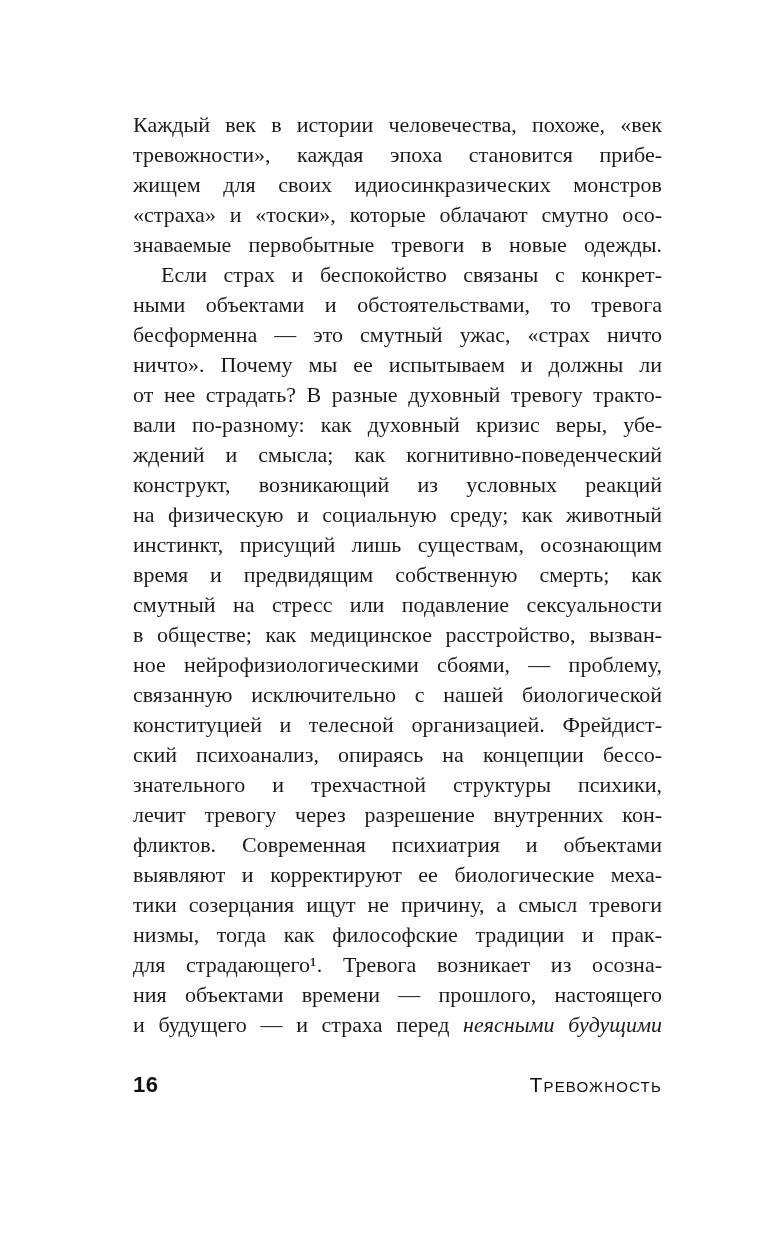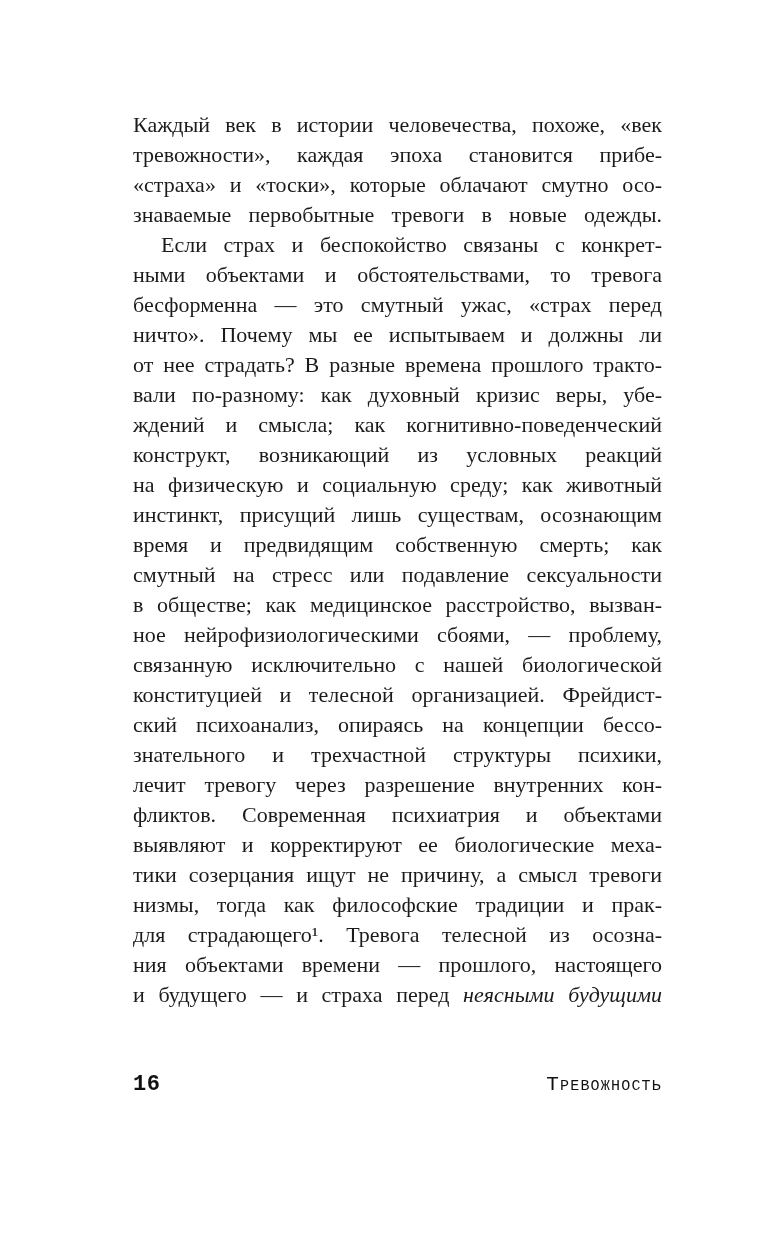--- a/index.html
+++ b/index.html
@@ -36,21 +36,21 @@
   .line.indent { padding-left: 28px; }
   .line em { font-style: italic; }
   .footer {
     position: absolute;
     left: 133px;
     top: 1072px;
     width: 529px;
     display: flex;
     justify-content: space-between;
     align-items: baseline;
-    font-family: Liberation Mono, monospace;
+    font-family: Liberation Sans, sans-serif;
     color: #111111;
   }
   .page-number {
     font-size: 22px;
     font-weight: 700;
     letter-spacing: 0.5px;
   }
   .running-title {
     font-size: 21px;
     font-weight: 400;
@@ -59,48 +59,49 @@
   }
 </style>
 </head>
 <body>
 
 <div class="page">
   <div class="body-text">
       <div class="paragraph">
         <div class="line"><span>Каждый век в истории человечества, похоже, «век</span></div>
         <div class="line"><span>тревожности», каждая эпоха становится прибе-</span></div>
+        <div class="line"><span>жищем для своих идиосинкразических монстров</span></div>
         <div class="line"><span>«страха» и «тоски», которые облачают смутно осо-</span></div>
         <div class="line"><span>знаваемые первобытные тревоги в новые одежды.</span></div>
       </div>
       <div class="paragraph">
         <div class="line indent"><span>Если страх и беспокойство связаны с конкрет-</span></div>
         <div class="line"><span>ными объектами и обстоятельствами, то тревога</span></div>
-        <div class="line"><span>бесформенна — это смутный ужас, «страх перед</span></div>
+        <div class="line"><span>бесформенна — это смутный ужас, «страх ничто</span></div>
         <div class="line"><span>ничто». Почему мы ее испытываем и должны ли</span></div>
-        <div class="line"><span>от нее страдать? В разные времена прошлого тракто-</span></div>
+        <div class="line"><span>от нее страдать? В разные духовный тревогу тракто-</span></div>
         <div class="line"><span>вали по-разному: как духовный кризис веры, убе-</span></div>
         <div class="line"><span>ждений и смысла; как когнитивно-поведенческий</span></div>
         <div class="line"><span>конструкт, возникающий из условных реакций</span></div>
         <div class="line"><span>на физическую и социальную среду; как животный</span></div>
         <div class="line"><span>инстинкт, присущий лишь существам, осознающим</span></div>
         <div class="line"><span>время и предвидящим собственную смерть; как</span></div>
         <div class="line"><span>смутный на стресс или подавление сексуальности</span></div>
         <div class="line"><span>в обществе; как медицинское расстройство, вызван-</span></div>
         <div class="line"><span>ное нейрофизиологическими сбоями, — проблему,</span></div>
         <div class="line"><span>связанную исключительно с нашей биологической</span></div>
         <div class="line"><span>конституцией и телесной организацией. Фрейдист-</span></div>
         <div class="line"><span>ский психоанализ, опираясь на концепции бессо-</span></div>
         <div class="line"><span>знательного и трехчастной структуры психики,</span></div>
         <div class="line"><span>лечит тревогу через разрешение внутренних кон-</span></div>
         <div class="line"><span>фликтов. Современная психиатрия и объектами</span></div>
         <div class="line"><span>выявляют и корректируют ее биологические меха-</span></div>
         <div class="line"><span>тики созерцания ищут не причину, а смысл тревоги</span></div>
         <div class="line"><span>низмы, тогда как философские традиции и прак-</span></div>
-        <div class="line"><span>для страдающего¹. Тревога телесной из осозна-</span></div>
+        <div class="line"><span>для страдающего¹. Тревога возникает из осозна-</span></div>
         <div class="line"><span>ния объектами времени — прошлого, настоящего</span></div>
         <div class="line"><span>и будущего — и страха перед </span><em>неясными будущими</em></div>
       </div>
     </div>
   <div class="footer">
     <span class="page-number">16</span>
     <span class="running-title">Тревожность</span>
   </div>
 </div>
 

